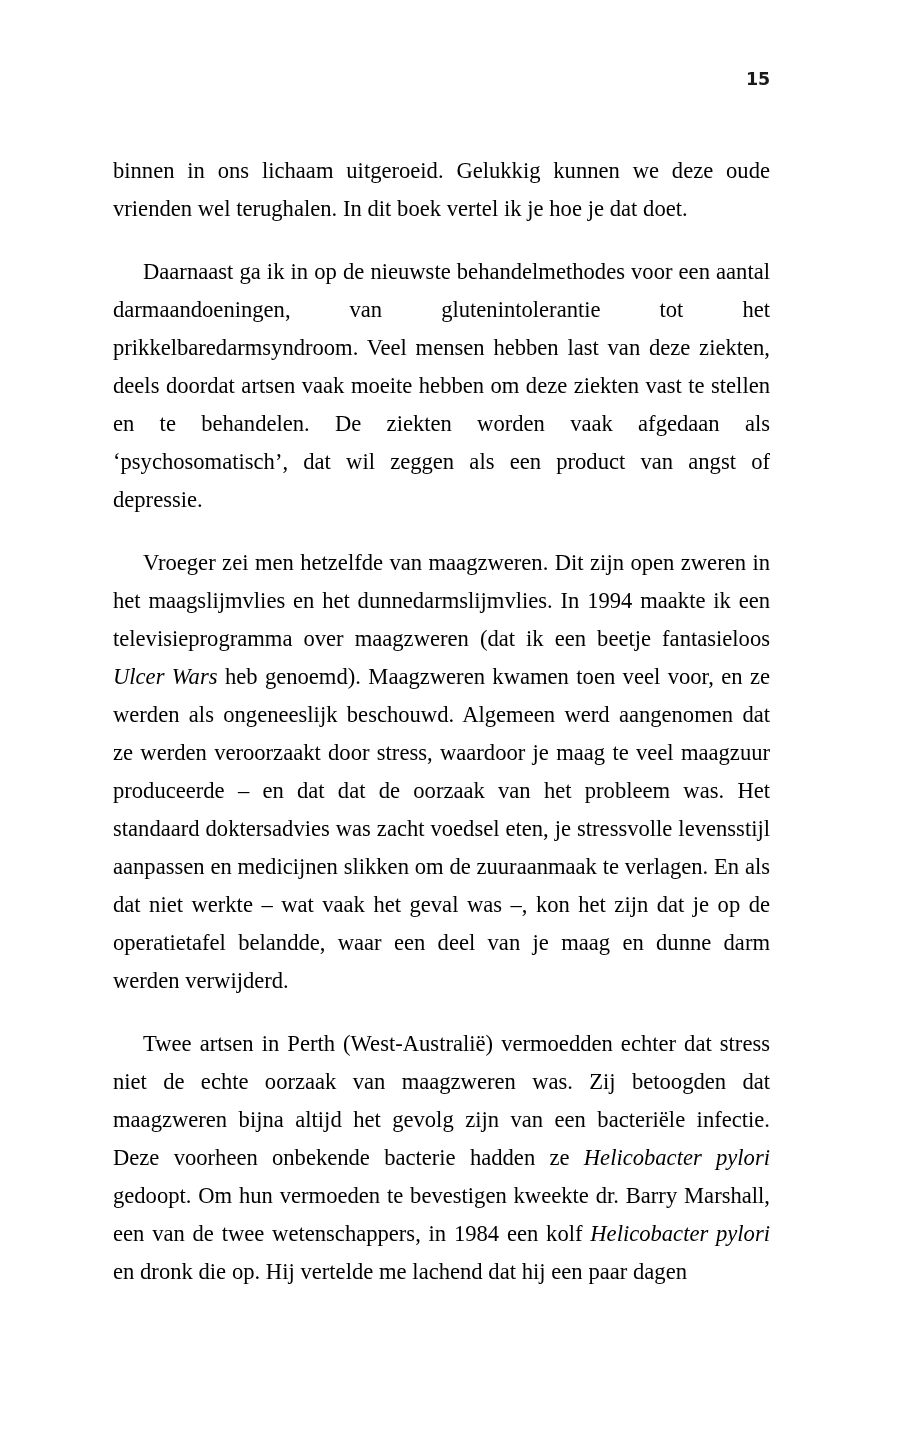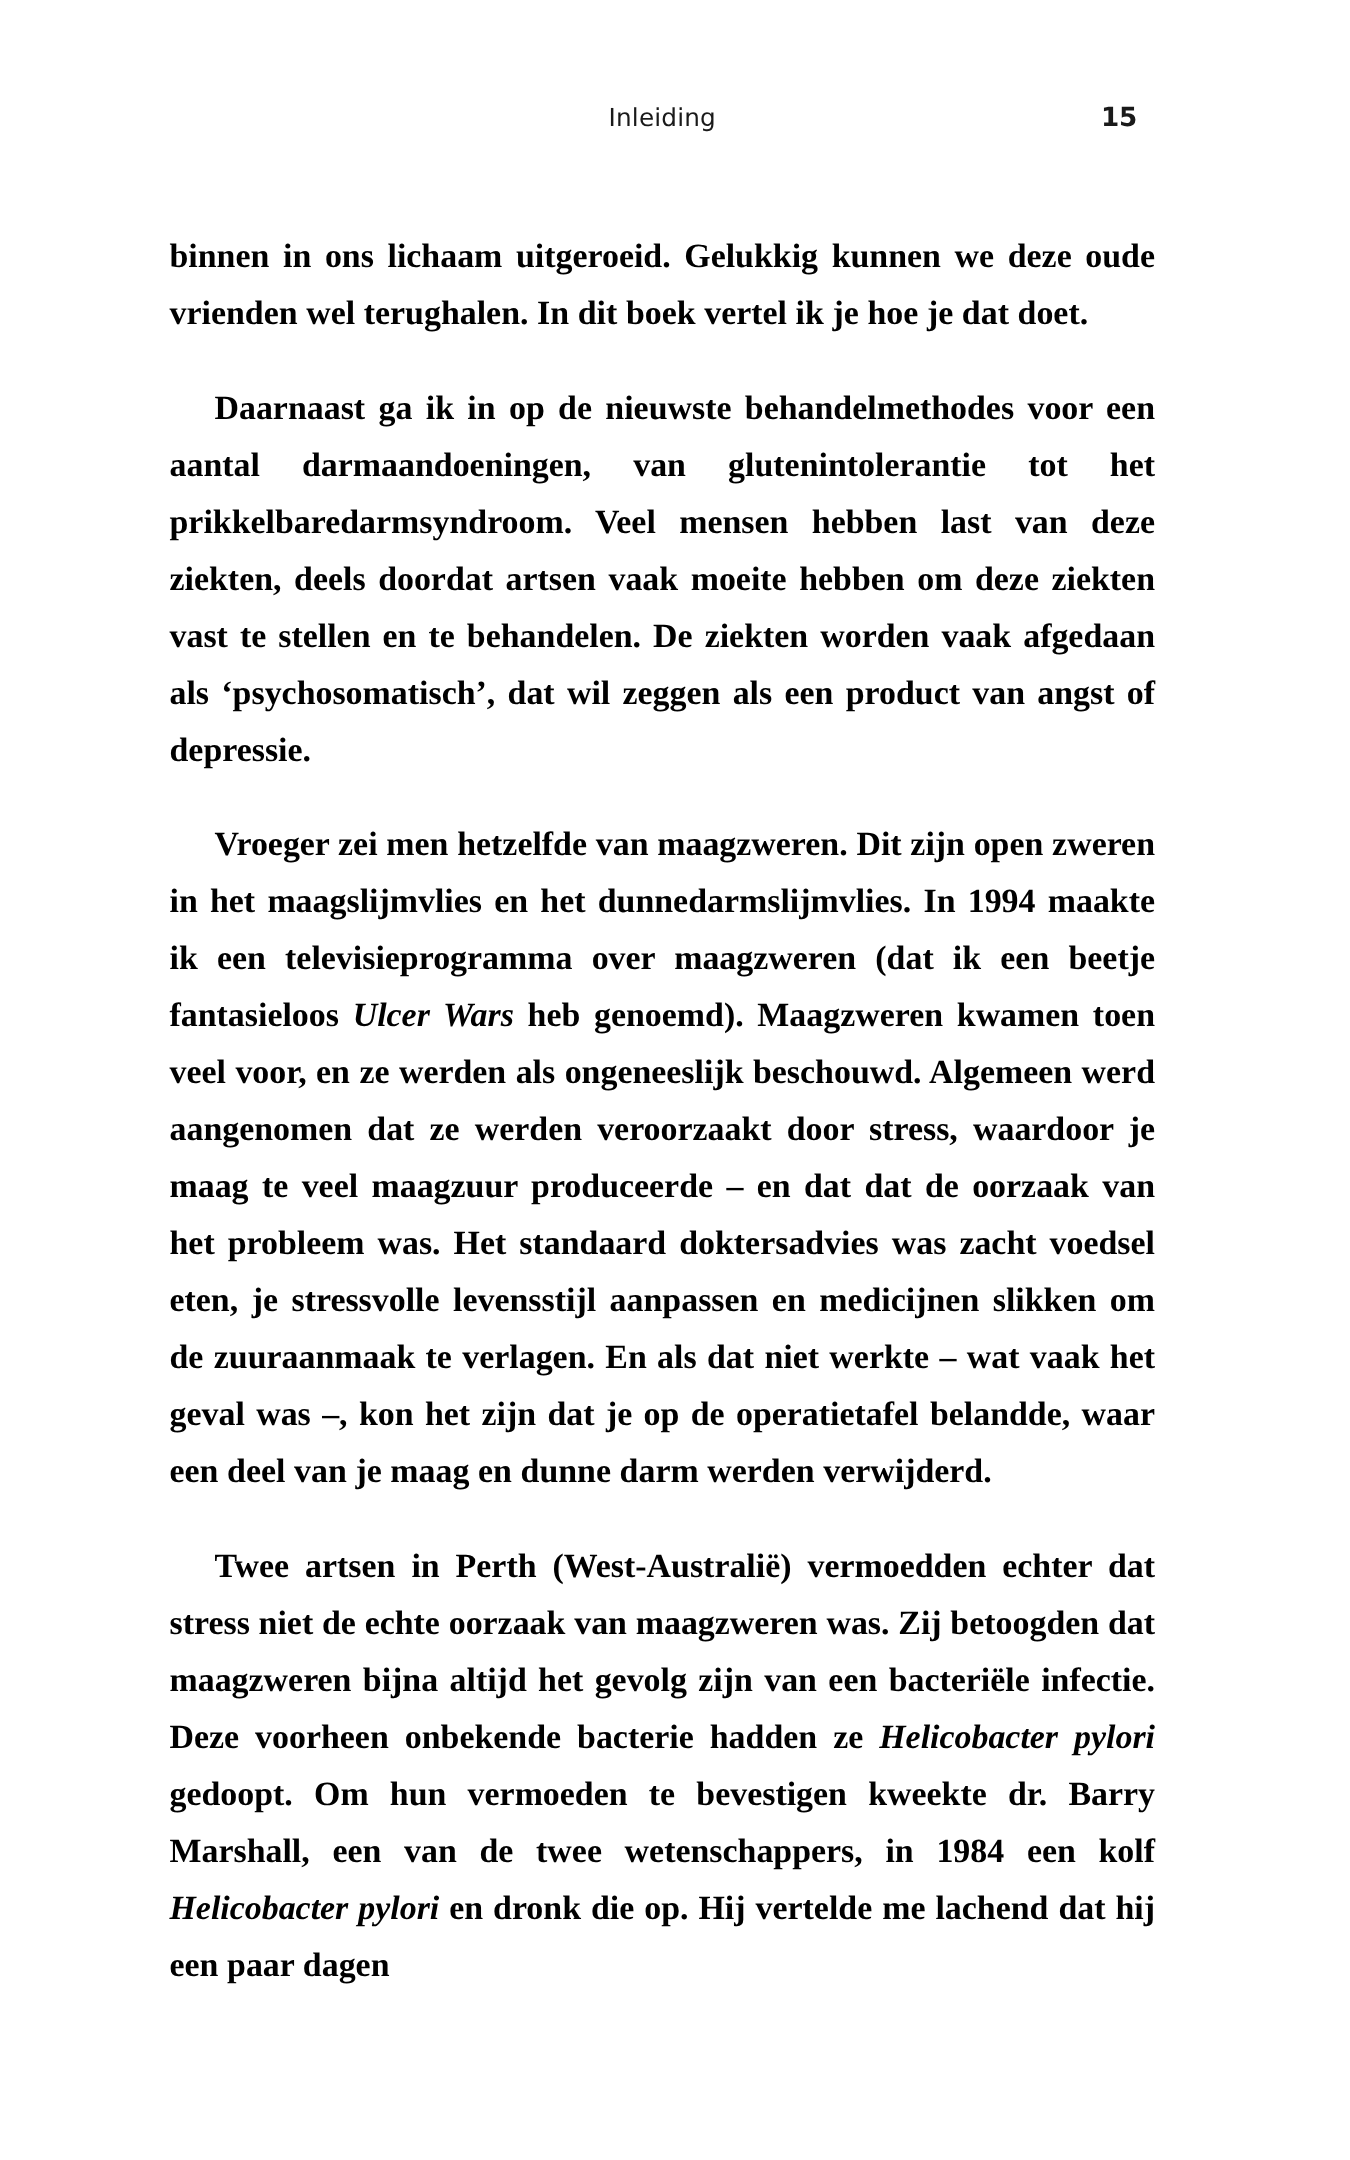--- a/index.html
+++ b/index.html
@@ -38,37 +38,36 @@
     text-align: center;
     font-family: "DejaVu Sans", "Liberation Sans", sans-serif;
     font-size: 16.5px;
     letter-spacing: 0.1px;
     color: #1a1a1a;
     line-height: 22px;
   }
 
   .running-head-folio {
     position: absolute;
-    right: 12px;
+    right: 0;
     top: 0;
     font-family: "DejaVu Sans", "Liberation Sans", sans-serif;
     font-size: 17.5px;
     font-weight: 600;
     color: #1a1a1a;
     line-height: 22px;
     letter-spacing: -0.2px;
   }
 
   
   .textblock {
     position: absolute;
     top: 152px;
     left: 113px;
     width: 657px;
-    font-weight: bold;
   }
 
   p.body-par {
     margin: 0;
     text-align: justify;
     text-justify: inter-word;
     font-size: 22.6px;
     line-height: 38px;
     hyphens: auto;
     -webkit-hyphens: auto;
@@ -88,21 +87,20 @@
   i, .ital {
     font-style: italic;
   }
 </style>
 </head>
 <body>
 
 <div class="page">
 
   <div class="running-head">
-    <div class="running-head-title">Inleiding</div>
     <div class="running-head-folio">15</div>
   </div>
 
   <div class="textblock" id="textblock">
 
   <p class="body-par" lang="nl">binnen in ons lichaam uitgeroeid. Gelukkig kunnen we deze oude vrienden wel terughalen. In dit boek vertel ik je hoe je dat doet.</p>
       <p class="body-par indented" lang="nl">Daarnaast ga ik in op de nieuwste behandelmethodes voor een aantal darmaandoeningen, van glutenintolerantie tot het prikkelbaredarmsyndroom. Veel mensen hebben last van deze ziekten, deels doordat artsen vaak moeite hebben om deze ziekten vast te stellen en te behandelen. De ziekten worden vaak afgedaan als ‘psychosomatisch’, dat wil zeggen als een product van angst of depressie.</p>
       <p class="body-par indented" lang="nl">Vroeger zei men hetzelfde van maagzweren. Dit zijn open zweren in het maagslijmvlies en het dunnedarmslijmvlies. In 1994 maakte ik een televisieprogramma over maagzweren (dat ik een beetje fantasieloos <i>Ulcer Wars</i> heb genoemd). Maagzweren kwamen toen veel voor, en ze werden als ongeneeslijk beschouwd. Algemeen werd aangenomen dat ze werden veroorzaakt door stress, waardoor je maag te veel maagzuur produceerde – en dat dat de oorzaak van het probleem was. Het standaard doktersadvies was zacht voedsel eten, je stressvolle levensstijl aanpassen en medicijnen slikken om de zuuraanmaak te verlagen. En als dat niet werkte – wat vaak het geval was –, kon het zijn dat je op de operatietafel belandde, waar een deel van je maag en dunne darm werden verwijderd.</p>
       <p class="body-par indented" lang="nl">Twee artsen in Perth (West-Australië) vermoedden echter dat stress niet de echte oorzaak van maagzweren was. Zij betoogden dat maagzweren bijna altijd het gevolg zijn van een bacteriële infectie. Deze voorheen onbekende bacterie hadden ze <i>Helicobacter pylori</i> gedoopt. Om hun vermoeden te bevestigen kweekte dr. Barry Marshall, een van de twee wetenschappers, in 1984 een kolf <i>Helicobacter pylori</i> en dronk die op. Hij vertelde me lachend dat hij een paar dagen</p>
     </div>

